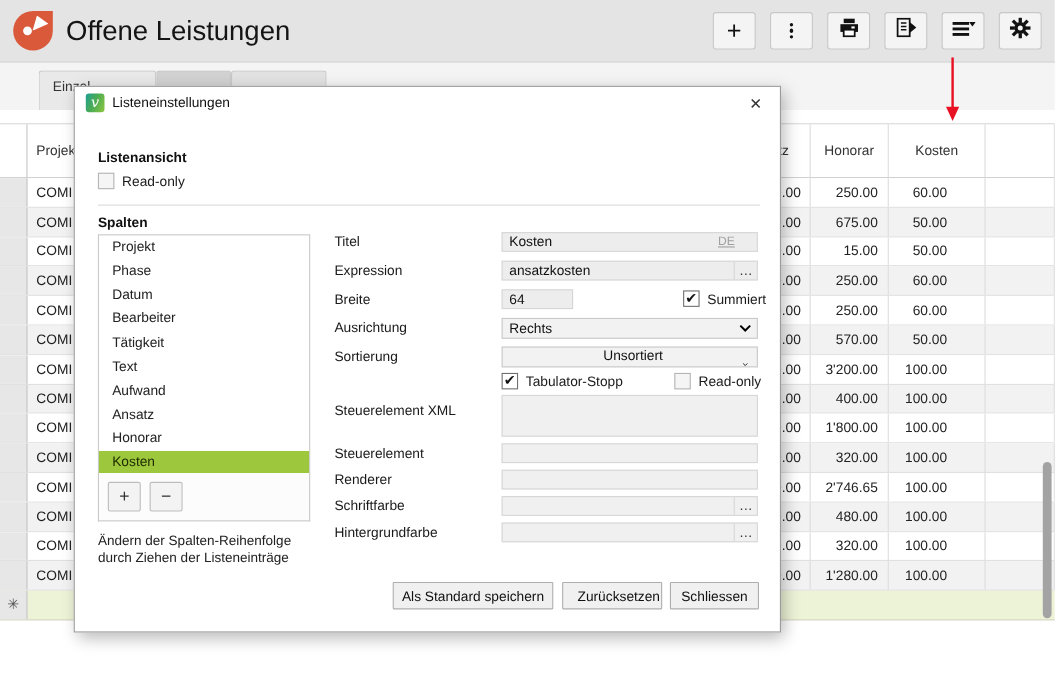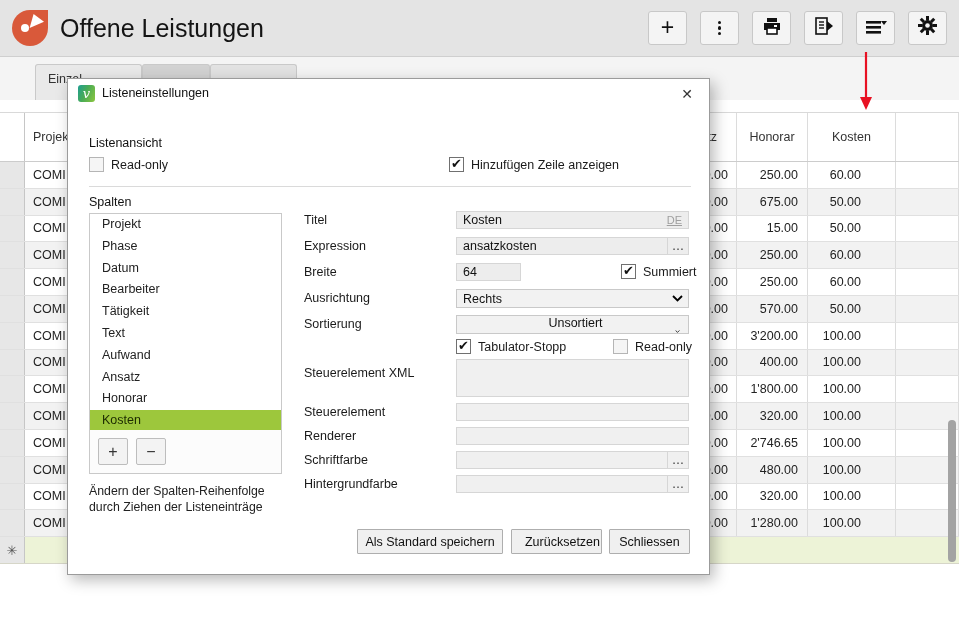--- a/index.html
+++ b/index.html
@@ -61,41 +61,41 @@
           border:1px solid #9b9b9b;box-shadow:4px 5px 14px rgba(0,0,0,.28);box-sizing:border-box;
           font-size:12.5px;}
   .dlg-titlebar{position:absolute;left:0;top:0;width:100%;height:28px;}
   .dlg-icon{position:absolute;left:10px;top:6px;width:17px;height:17px;border-radius:3px;
             background:linear-gradient(115deg,#1e9e93 0%,#49ab55 45%,#8cc63f 100%);
             color:#fff;font-family:"DejaVu Serif",serif;font-style:italic;font-size:13px;
             display:flex;align-items:center;justify-content:center;}
   .dlg-title{position:absolute;left:34px;top:7px;font-size:12.5px;color:#111;}
   .dlg-close{position:absolute;right:12px;top:5px;width:20px;height:20px;display:flex;
              align-items:center;justify-content:center;font-size:14px;color:#333;}
-  .sect-h{position:absolute;font-weight:normal;color:#111;}
+  .sect-h{position:absolute;font-weight:bold;color:#111;}
   .divider{position:absolute;left:21px;top:107px;width:602px;height:1px;background:#dadada;}
   .cb{display:inline-block;width:15px;height:15px;border:1px solid #b5b5b5;background:#f5f5f5;
       box-sizing:border-box;position:relative;vertical-align:middle;}
   .cb.checked{background:#fff;border-color:#707070;}
   .cb.checked::after{content:"✔";position:absolute;left:1px;top:-2px;font-size:13px;color:#111;}
   .cb-row{position:absolute;display:flex;align-items:center;gap:7px;}
   .listbox{position:absolute;left:21px;top:134px;width:193px;height:218px;border:1px solid #c9c9c9;
            box-sizing:border-box;background:#fff;overflow:hidden;}
   .litem{height:21.8px;line-height:21.8px;padding-left:12px;color:#222;}
   .litem.selected{background:#9dc73c;color:#1c2a00;}
   .btnpanel{position:absolute;left:21px;top:351px;width:193px;height:44px;border:1px solid #c9c9c9;
             border-top:none;box-sizing:border-box;background:#fcfcfc;display:flex;align-items:center;
             padding-left:8px;gap:8px;}
   .sq-btn{width:30px;height:27px;background:#f3f3f3;border:1px solid #bdbdbd;border-radius:2px;
           box-sizing:border-box;display:flex;align-items:center;justify-content:center;font-size:16px;color:#333;}
   .hint{position:absolute;left:21px;top:404px;width:200px;line-height:16px;color:#222;font-size:12.3px;}
   .flabel{position:absolute;left:236px;color:#1a1a1a;}
   .field{position:absolute;left:388px;width:233px;height:18px;background:#ededed;border:1px solid #d6d6d6;
          box-sizing:border-box;display:flex;align-items:center;padding-left:6px;color:#111;}
-  .field .badge{margin-left:auto;margin-right:6px;color:#9f9f9f;font-size:11px;text-decoration:underline;}
+  .field .badge{margin-left:auto;margin-right:20px;color:#9f9f9f;font-size:11px;text-decoration:underline;}
   .field .more{margin-left:auto;width:20px;align-self:stretch;border-left:1px solid #d6d6d6;
                display:flex;align-items:center;justify-content:center;color:#333;}
   .dd{position:absolute;left:388px;width:233px;height:19px;background:#f2f2f2;border:1px solid #c9c9c9;
       box-sizing:border-box;display:flex;align-items:center;padding-left:6px;color:#111;}
   .dd svg{margin-left:auto;margin-right:5px;}
   .xmlbox{position:absolute;left:388px;top:280px;width:233px;height:38px;background:#f0f0f0;
           border:1px solid #d6d6d6;box-sizing:border-box;}
   .dlg-btn{position:absolute;top:450px;height:25px;background:#f0f0f0;border:1px solid #aeaeae;
            box-sizing:border-box;display:flex;align-items:center;justify-content:center;color:#111;border-radius:1px;}
 </style>
@@ -311,24 +311,20 @@
       <div class="dlg-title">Listeneinstellungen</div>
       <div class="dlg-close">✕</div>
     </div>
 
     <div class="sect-h" style="left:21px;top:57px;">Listenansicht</div>
 
     <div class="cb-row" style="left:21px;top:78px;">
       <span class="cb" id="cb-readonly1"></span>
       <span>Read-only</span>
     </div>
-    <div class="cb-row" style="left:381px;top:78px;">
-      <span class="cb checked" id="cb-addrow"></span>
-      <span>Hinzufügen Zeile anzeigen</span>
-    </div>
 
     <div class="divider"></div>
 
     <div class="sect-h" style="left:21px;top:116px;">Spalten</div>
 
     <div class="listbox" id="spalten-list">
         <div class="litem">Projekt</div>
         <div class="litem">Phase</div>
         <div class="litem">Datum</div>
         <div class="litem">Bearbeiter</div>

